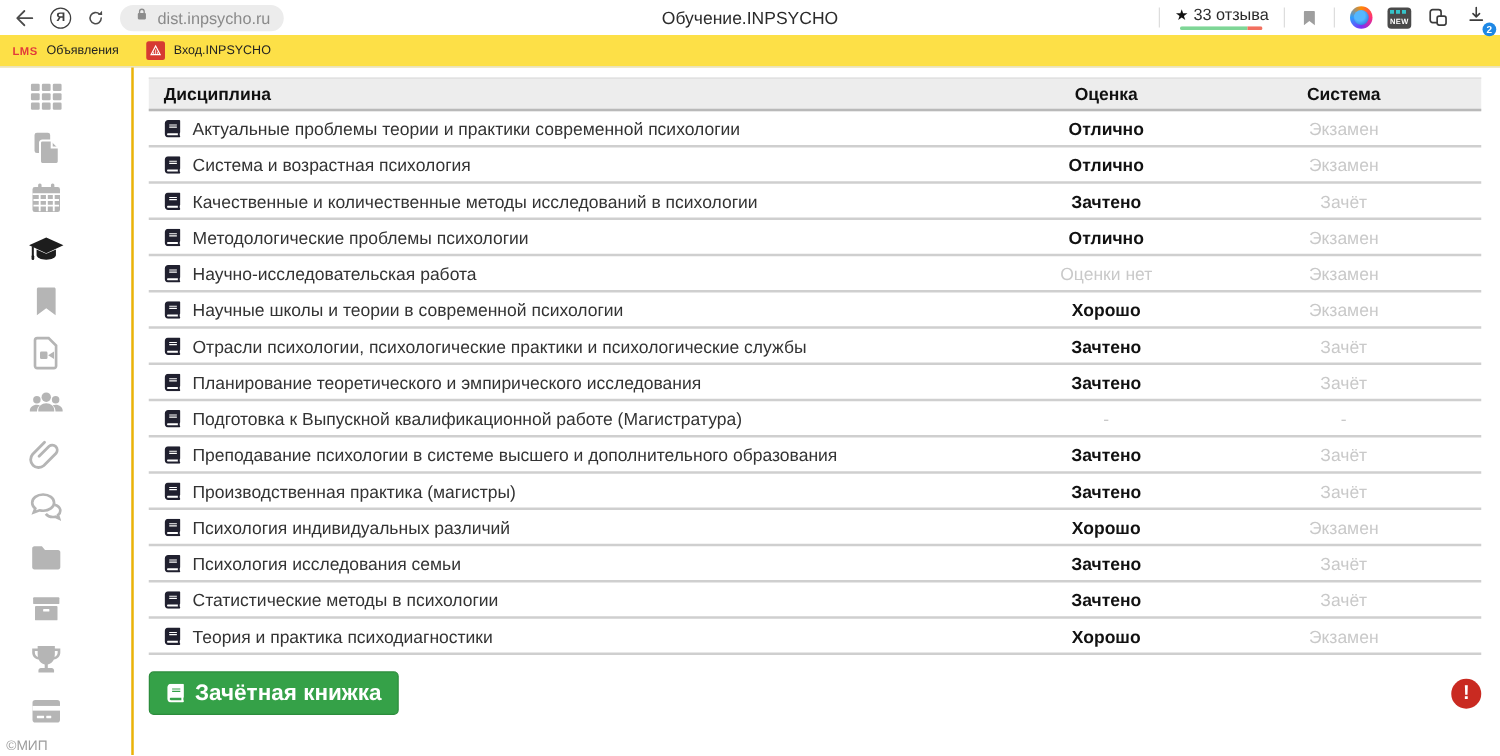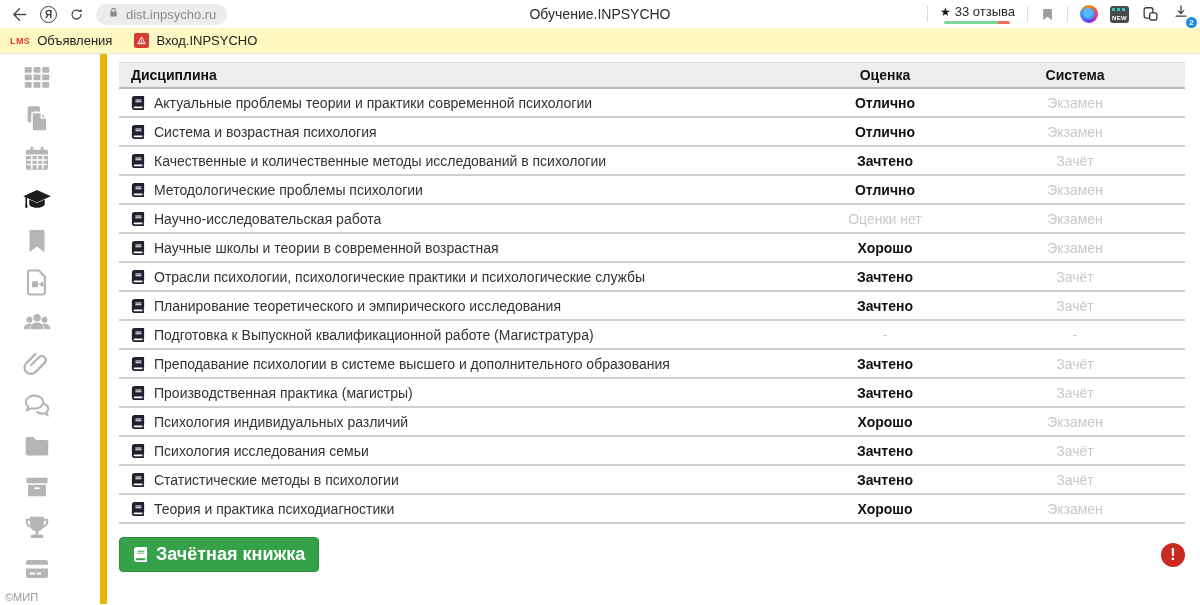--- a/index.html
+++ b/index.html
@@ -32,30 +32,30 @@
   .ext-new i{position:absolute;top:2px;left:2px;right:2px;height:3px;
     background:repeating-linear-gradient(90deg,#35c3c9 0 3px,transparent 3px 5px)}
   .ext-new b{color:#fff;font-size:6px;font-weight:bold;font-style:normal;line-height:9px;letter-spacing:.3px}
   .dl-wrap{position:relative;cursor:pointer}
   .dl-badge{position:absolute;right:-7px;bottom:-3px;width:11px;height:11px;border-radius:50%;
     background:var(--badge-blue,#1e88e5);color:#fff;font-size:8px;font-weight:bold;
     display:flex;align-items:center;justify-content:center}
 
   
   .bmbar{height:26px;display:flex;align-items:center;gap:8px;padding:0 10px;
-    border-bottom:1px solid #e4e4e4;background:#fef9c3}
+    border-bottom:1px solid #e4e4e4;background:#fde047}
   .bm-item{display:flex;align-items:center;gap:7px;cursor:pointer;margin-right:14px}
-  .bm-label{font-size:13px;color:#222}
+  .bm-label{font-size:10px;color:#222}
   .lms-fav{color:#e23b3b;font-weight:bold;font-size:9px;letter-spacing:.4px}
   .mip-fav{width:15px;height:15px;background:#d63a32;border-radius:2px;
     display:flex;align-items:center;justify-content:center}
 
   
   .app{display:flex;height:550px}
-  .sidebar{width:107px;border-right:7px solid #eab308;padding:7px 0 0 22px;position:relative;flex:0 0 auto}
+  .sidebar{width:107px;border-right:2px solid #eab308;padding:7px 0 0 22px;position:relative;flex:0 0 auto}
   .nav-item{width:34px;height:32px;margin-bottom:9px;display:flex;align-items:center;cursor:pointer}
   .nav-item svg{width:30px;height:30px}
   .icon-gray{fill:#b5b5b5}
   .side-footer{position:absolute;left:5px;bottom:1px;font-size:11px;color:#9c9c9c}
 
   .content{flex:1;padding:8px 15px 0 12px;position:relative}
 
   
   .thead{display:flex;align-items:center;height:27px;background:#ededed;
     border-top:1px solid #ddd;border-bottom:2px solid #b9b9b9;font-size:14px;font-weight:bold;color:#111}
@@ -333,21 +333,21 @@
         <div class="cell-system">Экзамен</div>
       </div>
 
       <div class="trow">
         <div class="cell-disc">
           <span class="book-ic">
             <svg viewBox="0 0 448 512">
                 <path d="M448 360V24c0-13.3-10.7-24-24-24H96C43 0 0 43 0 96v320c0 53 43 96 96 96h328c13.3 0 24-10.7 24-24v-16c0-7.5-3.5-14.3-8.9-18.7-4.2-15.4-4.2-59.3 0-74.7 5.4-4.3 8.9-11.1 8.9-18.6zM128 134c0-3.3 2.7-6 6-6h212c3.3 0 6 2.7 6 6v20c0 3.3-2.7 6-6 6H134c-3.3 0-6-2.7-6-6v-20zm0 64c0-3.3 2.7-6 6-6h212c3.3 0 6 2.7 6 6v20c0 3.3-2.7 6-6 6H134c-3.3 0-6-2.7-6-6v-20zm253.4 250H96c-17.7 0-32-14.3-32-32 0-17.6 14.4-32 32-32h285.4c-1.9 17.1-1.9 46.9 0 64z"></path>
               </svg>
           </span>
-          <span class="disc-text">Научные школы и теории в современной возрастная</span>
+          <span class="disc-text">Научные школы и теории в современной психологии</span>
         </div>
         <div class="cell-grade">Хорошо</div>
         <div class="cell-system">Экзамен</div>
       </div>
 
       <div class="trow">
         <div class="cell-disc">
           <span class="book-ic">
             <svg viewBox="0 0 448 512">
                 <path d="M448 360V24c0-13.3-10.7-24-24-24H96C43 0 0 43 0 96v320c0 53 43 96 96 96h328c13.3 0 24-10.7 24-24v-16c0-7.5-3.5-14.3-8.9-18.7-4.2-15.4-4.2-59.3 0-74.7 5.4-4.3 8.9-11.1 8.9-18.6zM128 134c0-3.3 2.7-6 6-6h212c3.3 0 6 2.7 6 6v20c0 3.3-2.7 6-6 6H134c-3.3 0-6-2.7-6-6v-20zm0 64c0-3.3 2.7-6 6-6h212c3.3 0 6 2.7 6 6v20c0 3.3-2.7 6-6 6H134c-3.3 0-6-2.7-6-6v-20zm253.4 250H96c-17.7 0-32-14.3-32-32 0-17.6 14.4-32 32-32h285.4c-1.9 17.1-1.9 46.9 0 64z"></path>

